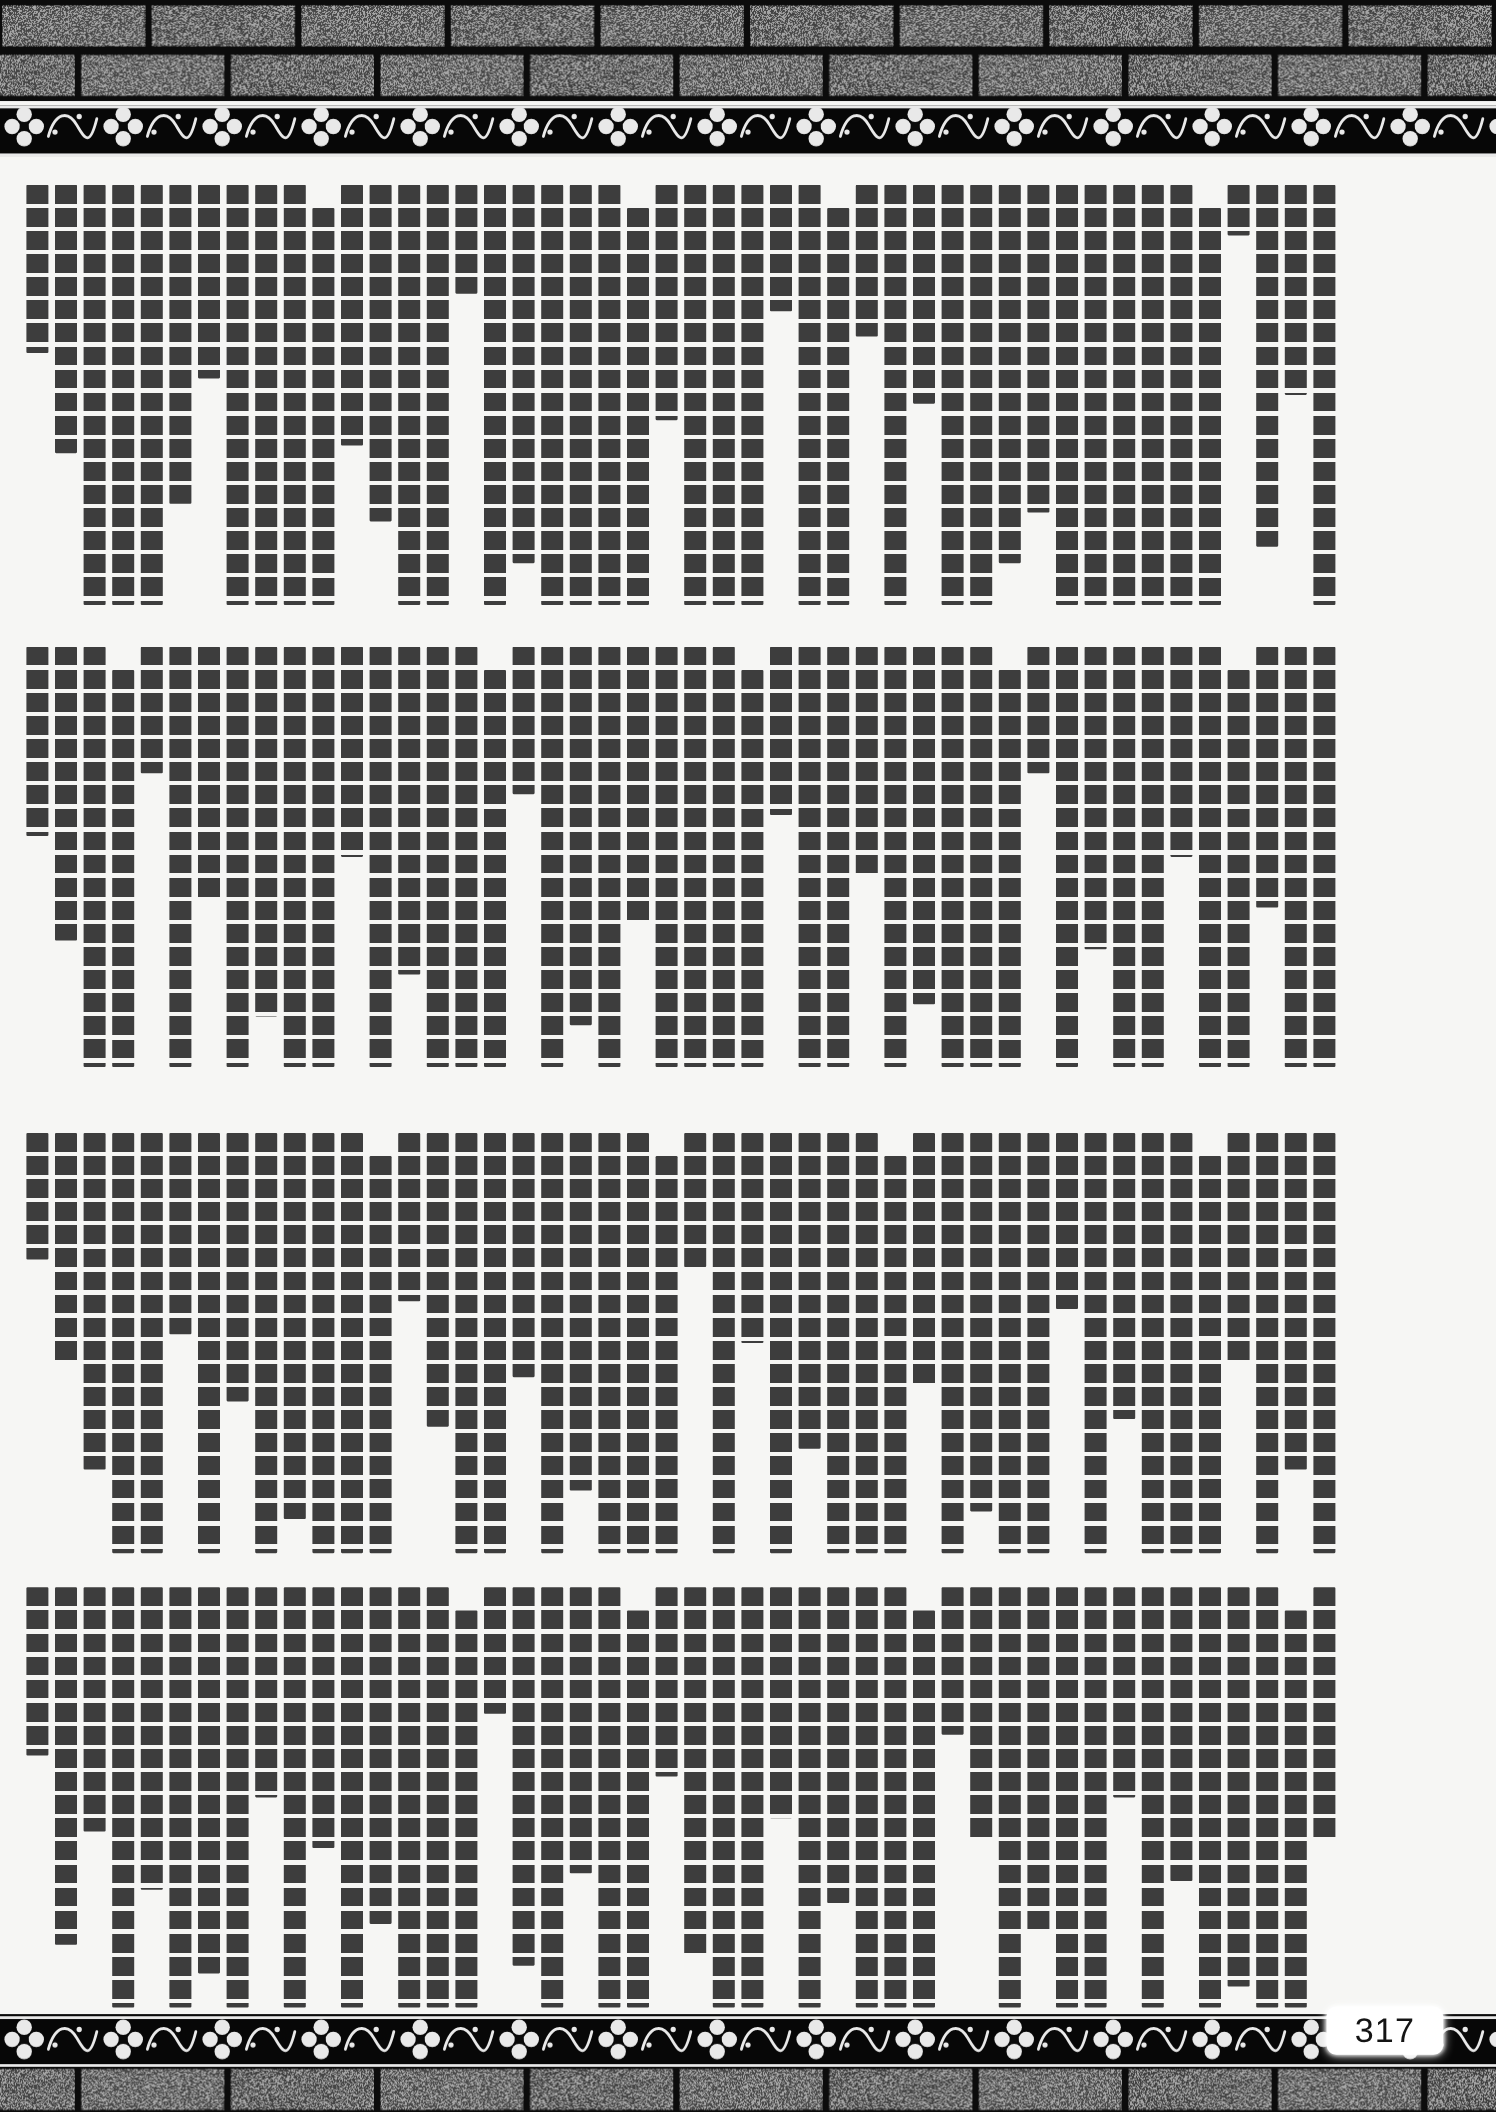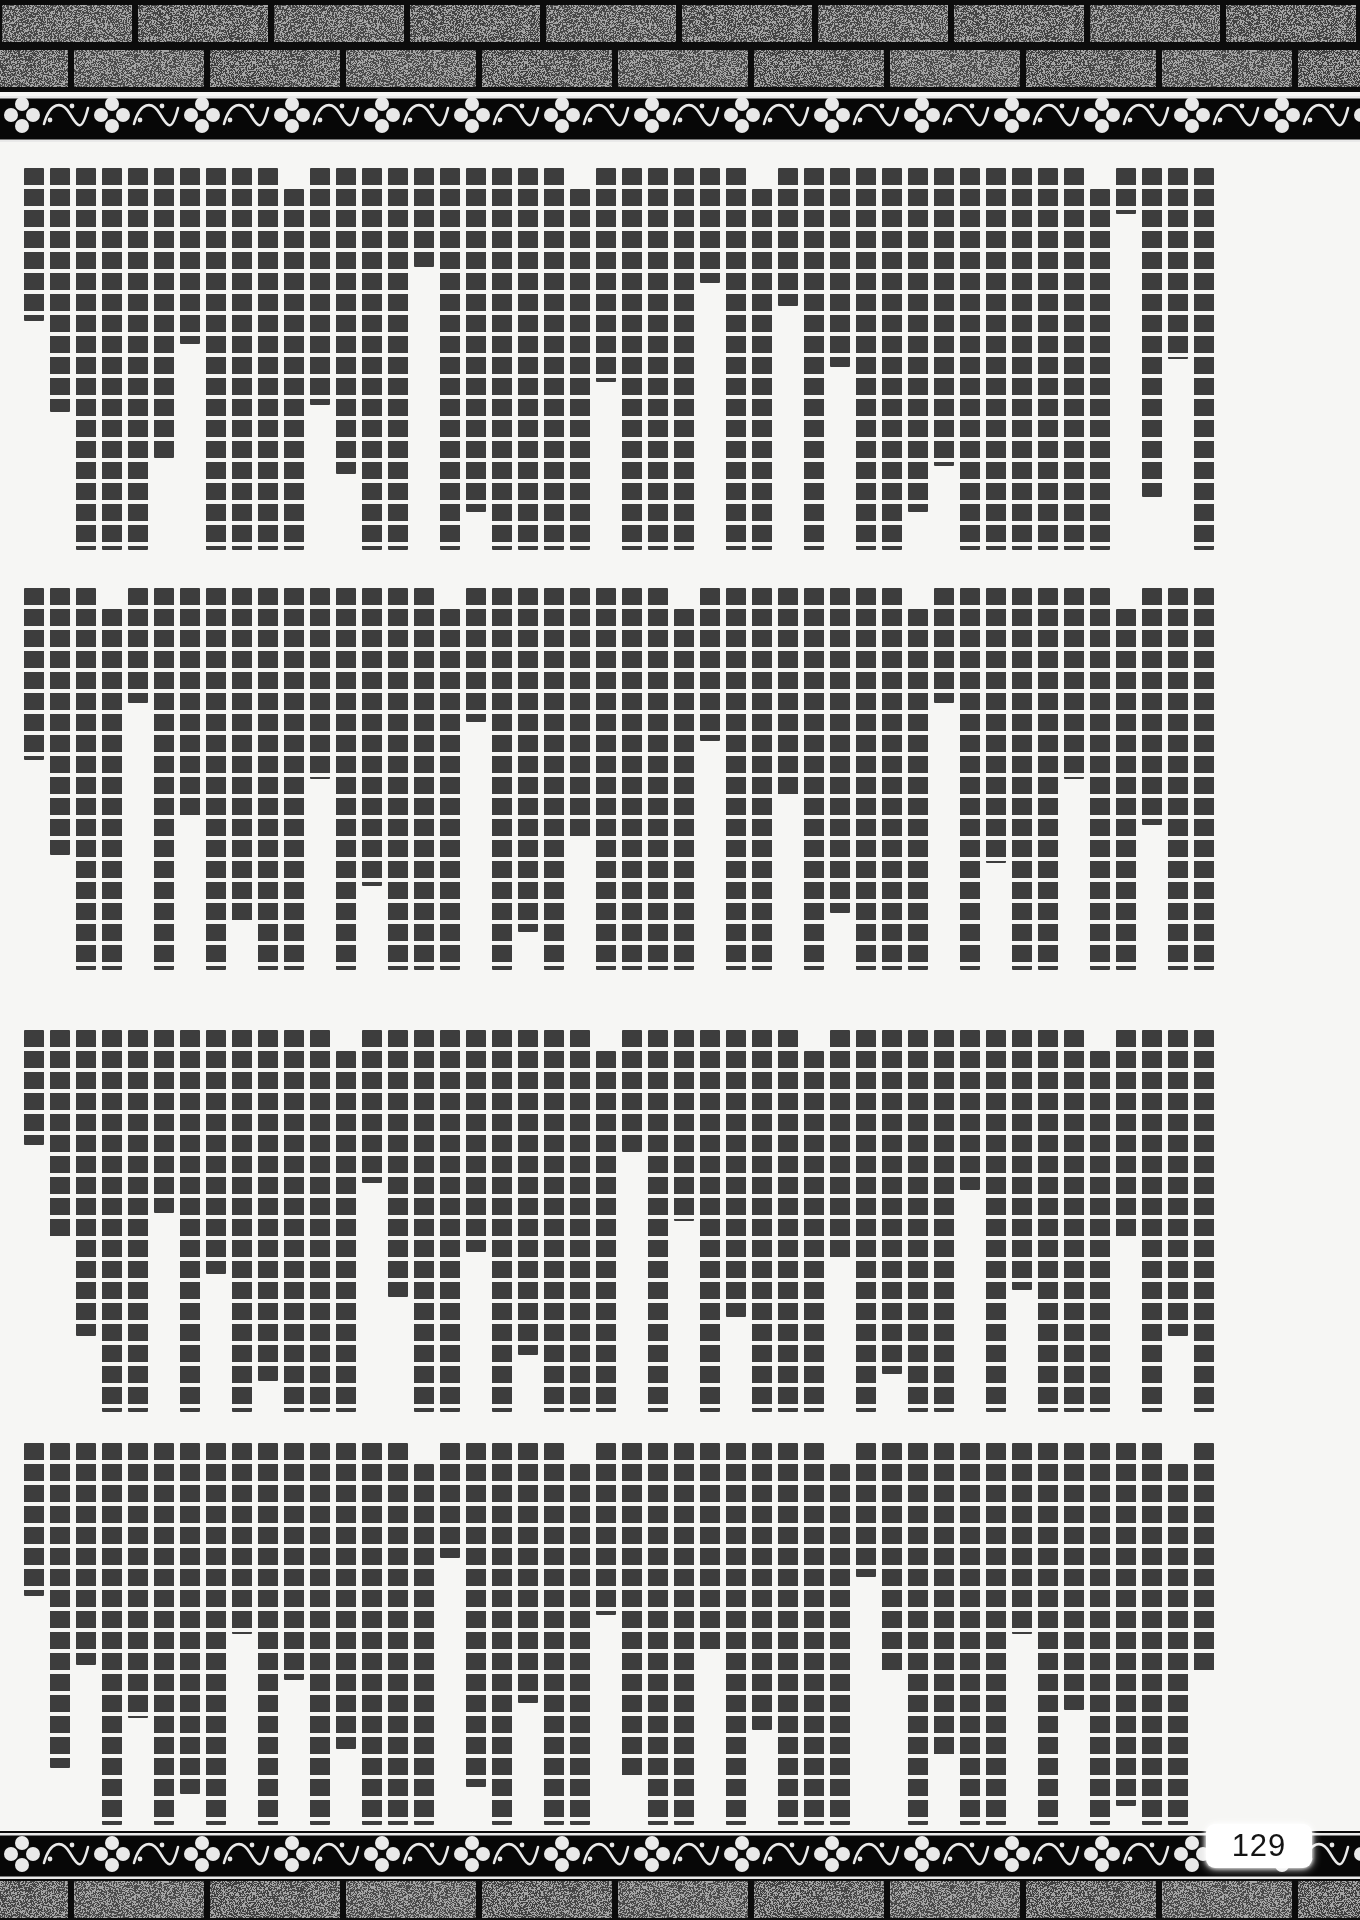--- a/index.html
+++ b/index.html
@@ -285,21 +285,21 @@
         <div class="text-col" style="margin-top: 0px; height: 275px;"></div>
         <div class="text-col" style="margin-top: 0px; height: 382px;"></div>
         <div class="text-col" style="margin-top: 0px; height: 222px;"></div>
         <div class="text-col" style="margin-top: 0px; height: 325px;"></div>
         <div class="text-col" style="margin-top: 0px; height: 153px;"></div>
       </div>
   </div>
 
   <div class="border-bottom band-wrap">
     <div class="page-badge">
-      <span>129</span>
+      <span>317</span>
     </div>
     <svg class="brick-svg" width="1360" height="89">
       <rect x="0" y="0" width="1360" height="2" fill="#0a0a0a"></rect>
       <rect x="0" y="2" width="1360" height="46" fill="url(#orn)"></rect>
       <rect x="0" y="2" width="1360" height="2.5" fill="#e9e9e9"></rect>
       <rect x="0" y="45.5" width="1360" height="2.5" fill="#e9e9e9"></rect>
       <rect x="0" y="48" width="1360" height="41" fill="url(#bricks)"></rect>
     </svg>
   </div>
 

